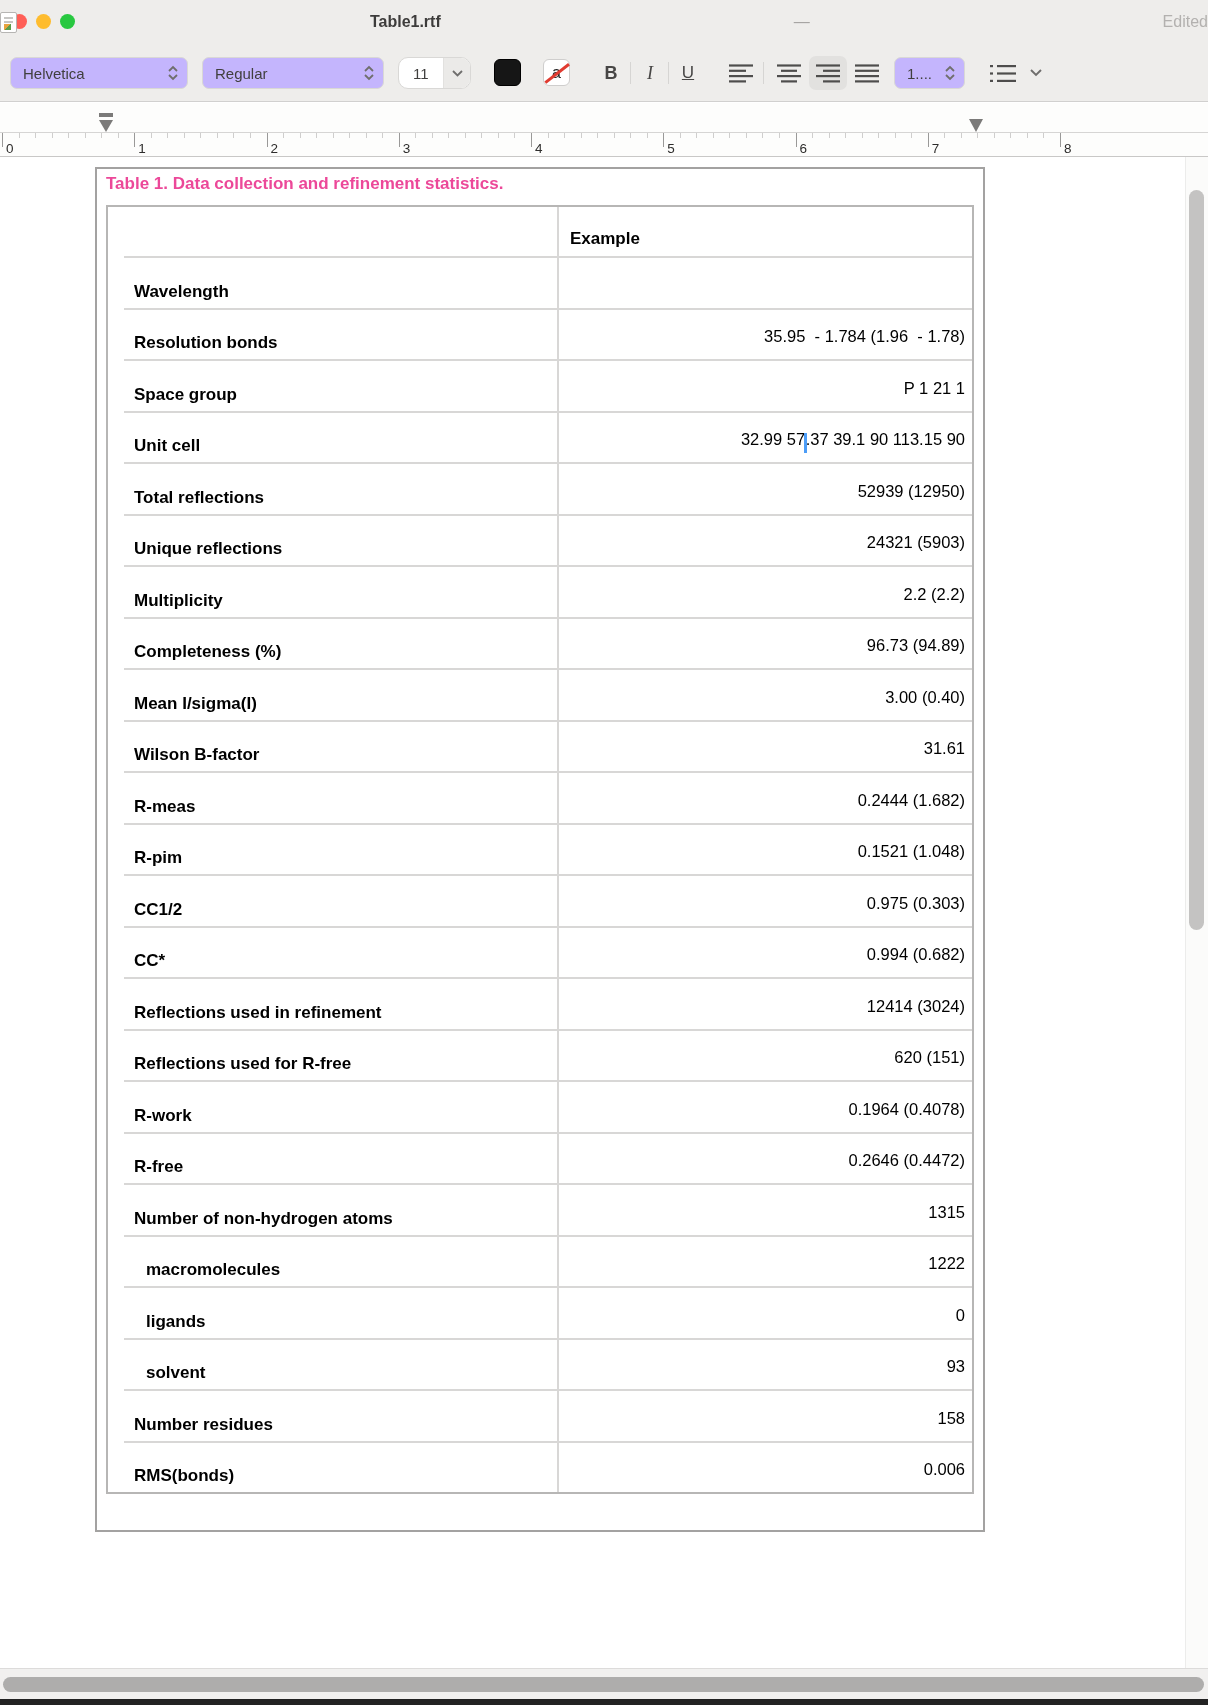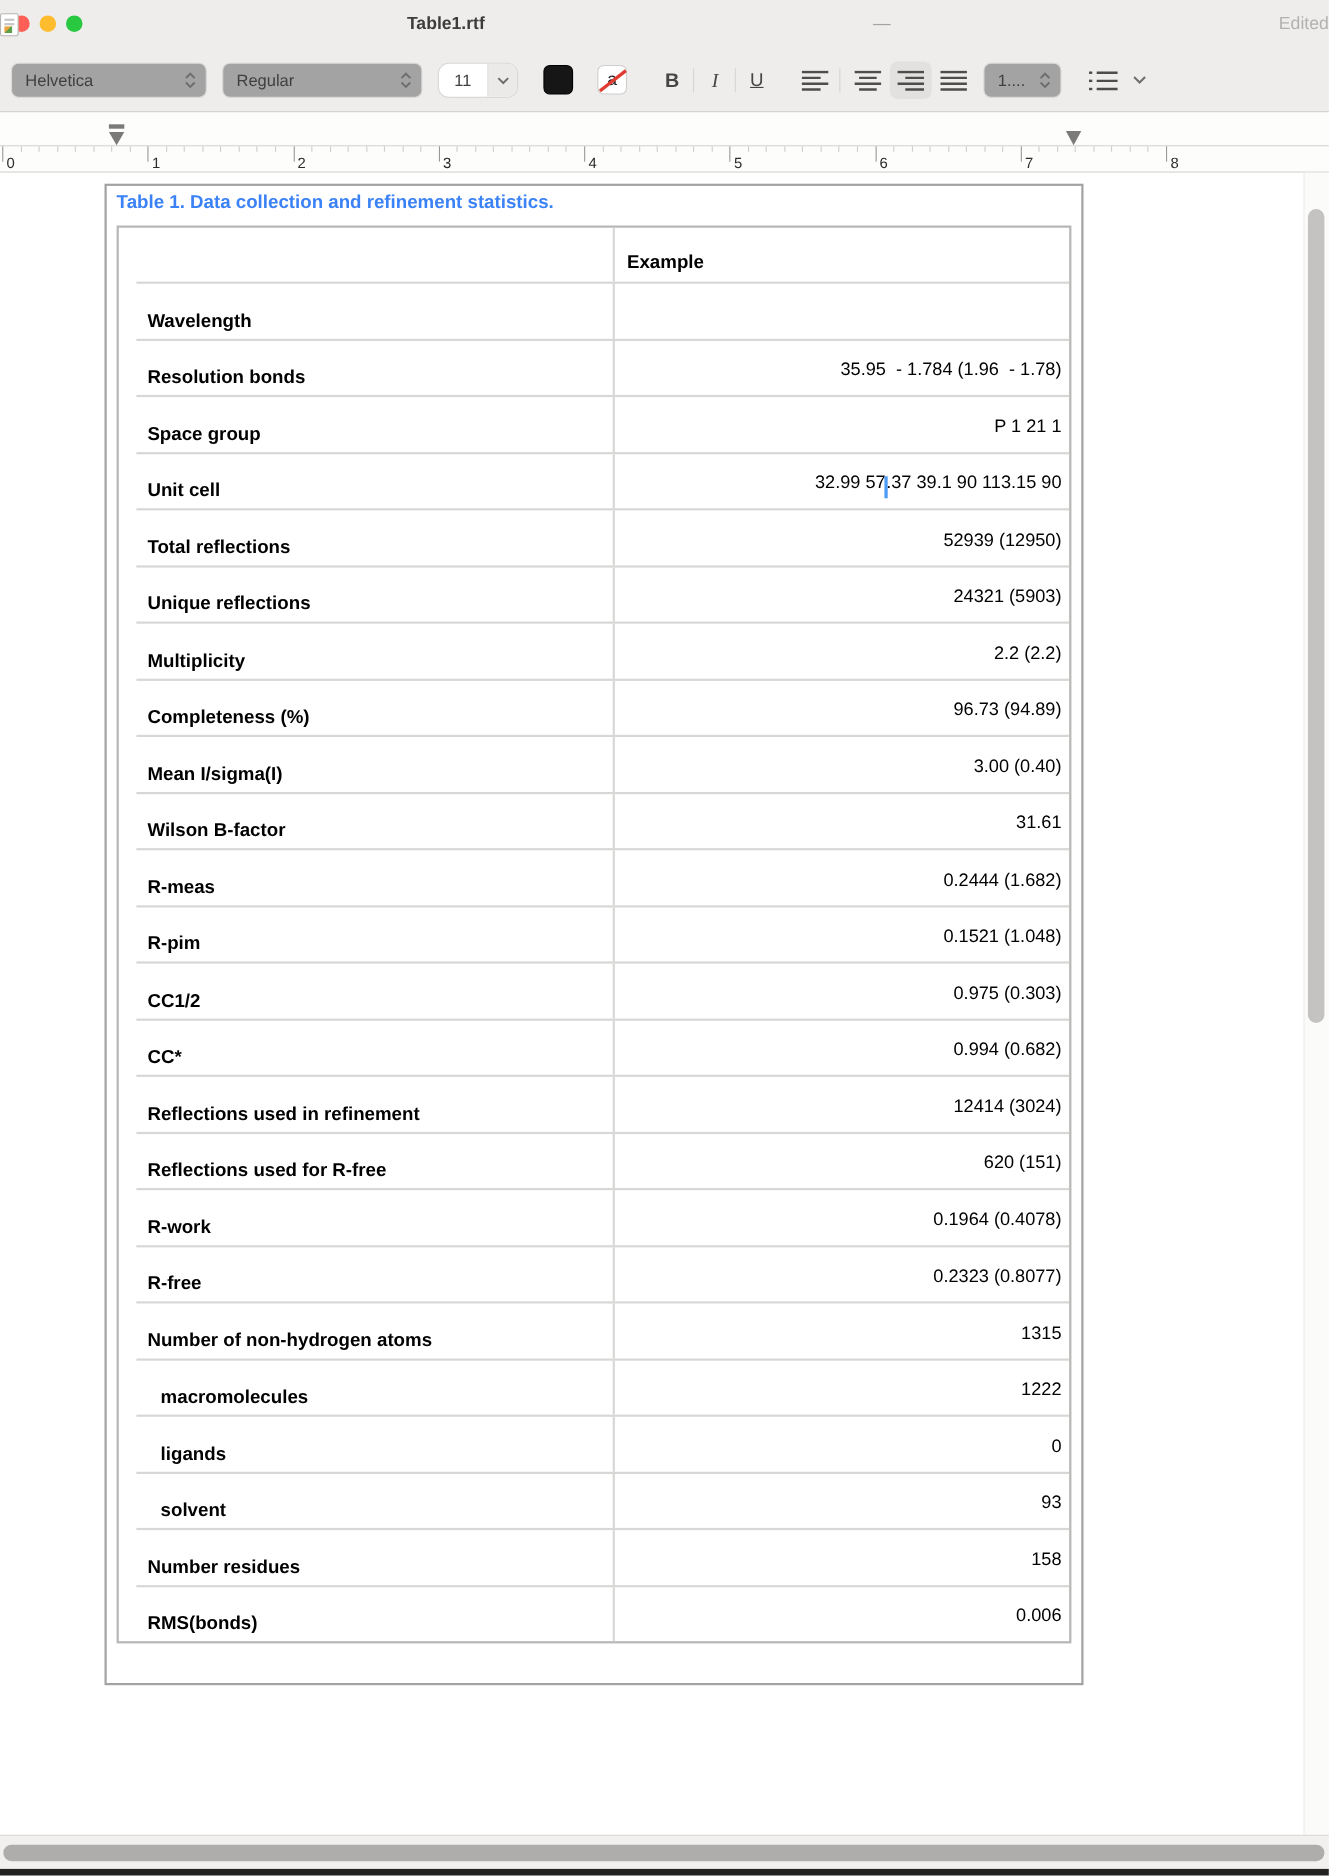--- a/index.html
+++ b/index.html
@@ -20,21 +20,21 @@
     border-radius:2px; position:relative; overflow:hidden; }
   .doc-icon i { position:absolute; left:3px; right:3px; height:2px; background:#c7c6c4; }
   .doc-icon i:nth-child(1){top:4px;} .doc-icon i:nth-child(2){top:8px;}
   .doc-icon .blob { position:absolute; left:3px; bottom:2px; width:7px; height:6px;
     background:linear-gradient(135deg,#e8a33d 50%,#5c9e4a 50%); }
   .win-title { font-size:16px; font-weight:bold; color:#3d3c3b; }
   .win-sep   { font-size:16px; color:#a5a3a1; }
   .win-status{ font-size:16px; color:#b3b1af; }
 
   
-  .ctl { position:absolute; top:57px; height:32px; background:#a3a3a3;
+  .ctl { position:absolute; top:57px; height:32px; background:#c4b5fd;
     border:1px solid #d9d8d6; border-radius:7px; display:flex; align-items:center;
     color:#403f3e; font-size:15px; }
   .ctl .lbl { padding-left:12px; flex:1; }
   .updown { margin-right:9px; }
   .font-select  { left:10px;  width:178px; }
   .style-select { left:202px; width:182px; }
   .size-control { left:398px; width:73px; background:#fff; overflow:hidden;border-radius:10px; }
   .size-control .lbl { padding-left:14px; }
   .size-arrow { width:27px; height:100%; background:#eceoe; background:#ebeae8;
     display:flex; align-items:center; justify-content:center; border-left:1px solid #e2e1df; }
@@ -76,21 +76,21 @@
   .tick { position:absolute; top:30px; width:1px; background:#b9b8b7; }
   .tick.minor { height:5px; background:#cfcecd; }
   .tick.inch { height:14px; background:#9a9998; }
   .tick-num { position:absolute; top:38px; font-size:13.5px; color:#2e2d2c; }
 
   
   .page { position:absolute; left:0; top:157px; width:1208px; height:1511px; background:#fff; }
 
   .outer-box { position:absolute; left:95px; top:10px; width:890px; height:1365px;
     border:2px solid #a3a2a1; }
-  .doc-title { position:absolute; left:9px; top:5px; font-size:17px; font-weight:bold; color:#3b82f6; }
+  .doc-title { position:absolute; left:9px; top:5px; font-size:17px; font-weight:bold; color:#ec4899; }
   .doc-table { position:absolute; left:9px; top:36px; width:868px; height:1289px;
     border:2px solid #b7b6b5; display:flex; flex-direction:column; }
   .trow { flex:1; display:flex; border-top:2px solid #d8d7d6;margin-left:16px; }
   .trow:first-child { border-top:none; }
   .tcell-label { width:433px; display:flex; align-items:flex-end;
     padding:0 0 6px 10px; font-size:17px; font-weight:bold; color:#000; }
   .tcell-label.indent { padding-left:22px; }
   .tcell-value { flex:1; border-left:2px solid #d8d7d6; display:flex;
     align-items:flex-end; justify-content:flex-end; padding:0 7px 13px 0;
     font-size:16.5px; color:#000; white-space:pre; }
@@ -384,21 +384,21 @@
           <div class="trow">
     <div class="tcell-label">Reflections used for R-free</div>
     <div class="tcell-value">620 (151)</div>
   </div>
           <div class="trow">
     <div class="tcell-label">R-work</div>
     <div class="tcell-value">0.1964 (0.4078)</div>
   </div>
           <div class="trow">
     <div class="tcell-label">R-free</div>
-    <div class="tcell-value">0.2323 (0.8077)</div>
+    <div class="tcell-value">0.2646 (0.4472)</div>
   </div>
           <div class="trow">
     <div class="tcell-label">Number of non-hydrogen atoms</div>
     <div class="tcell-value">1315</div>
   </div>
           <div class="trow">
     <div class="tcell-label indent">macromolecules</div>
     <div class="tcell-value">1222</div>
   </div>
           <div class="trow">

